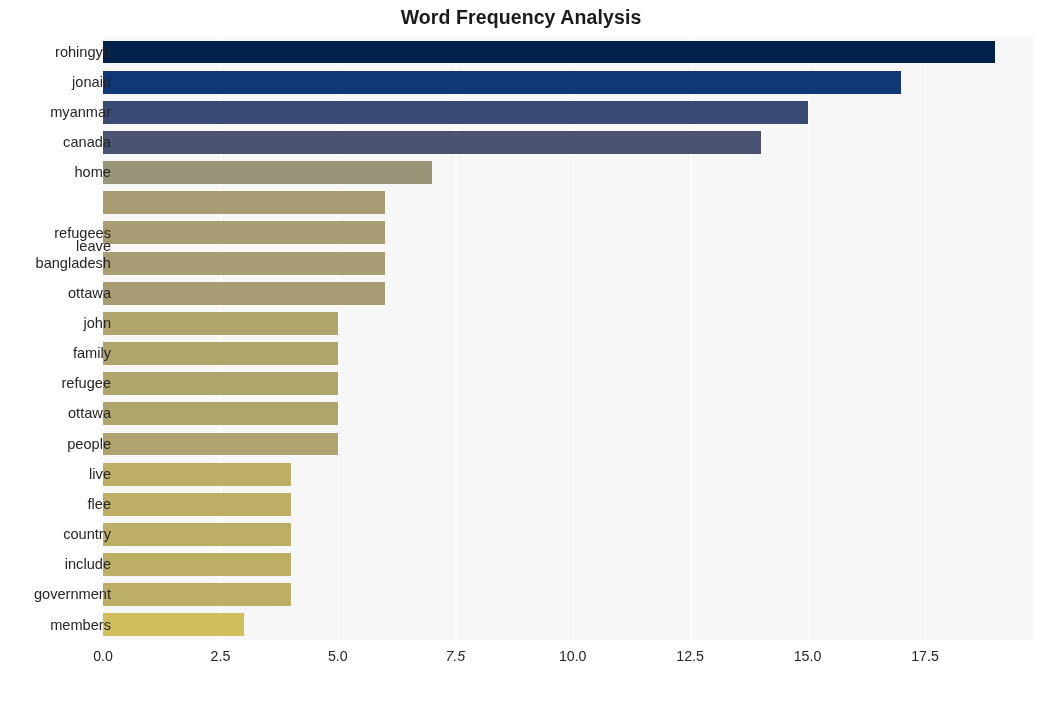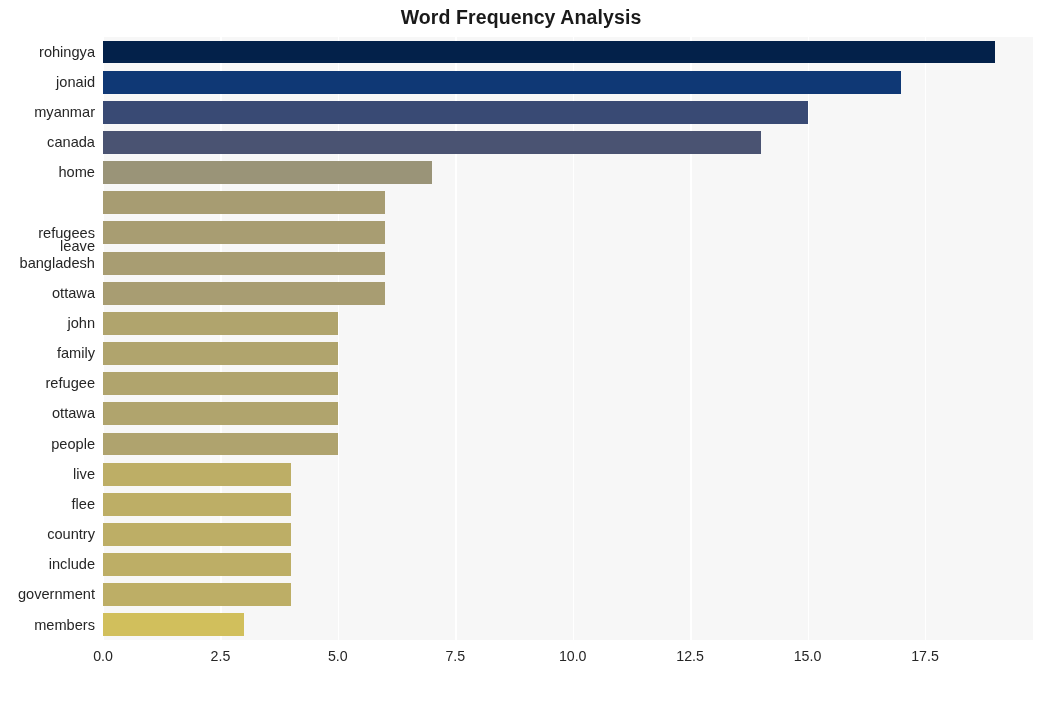--- a/index.html
+++ b/index.html
@@ -65,21 +65,21 @@
     position: absolute;
     left: 0;
     top: 3.6px;
     height: 22.9px;
     border-radius: 0;
   }
 
   
   .ylabels {
     position: absolute;
-    left: 0;
+    left: 16px;
     top: 37px;
     width: 95px;
     height: 603px;
   }
   .ylabel {
     position: absolute;
     right: 0;
     width: 95px;
     text-align: right;
     font-size: 14.6px;
@@ -216,20 +216,20 @@
       <div class="ylabel" style="top: 490.075px;">country</div>
       <div class="ylabel" style="top: 520.225px;">include</div>
       <div class="ylabel" style="top: 550.375px;">government</div>
       <div class="ylabel" style="top: 580.525px; padding-left: 8px;">members</div>
     </div>
 
   <div class="xticks" id="xticks">
       <div class="xtick" style="left: 103px;">0.0</div>
       <div class="xtick" style="left: 220.424px;">2.5</div>
       <div class="xtick" style="left: 337.848px;">5.0</div>
-      <div class="xtick" style="left: 455.273px;">7.5</div>
+      <div class="xtick" style="left: 455.273px; font-style: italic;">7.5</div>
       <div class="xtick" style="left: 572.697px;">10.0</div>
       <div class="xtick" style="left: 690.121px;">12.5</div>
       <div class="xtick" style="left: 807.545px;">15.0</div>
       <div class="xtick" style="left: 924.97px; text-align: center;">17.5</div>
     </div>
 
 </div>
 
 </body></html>

